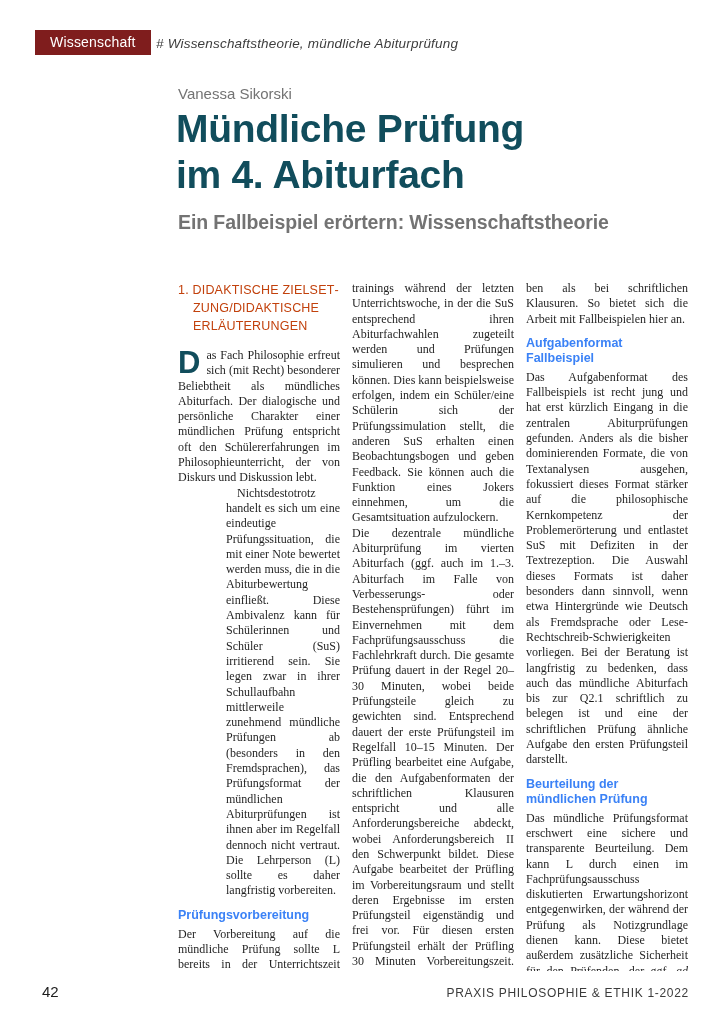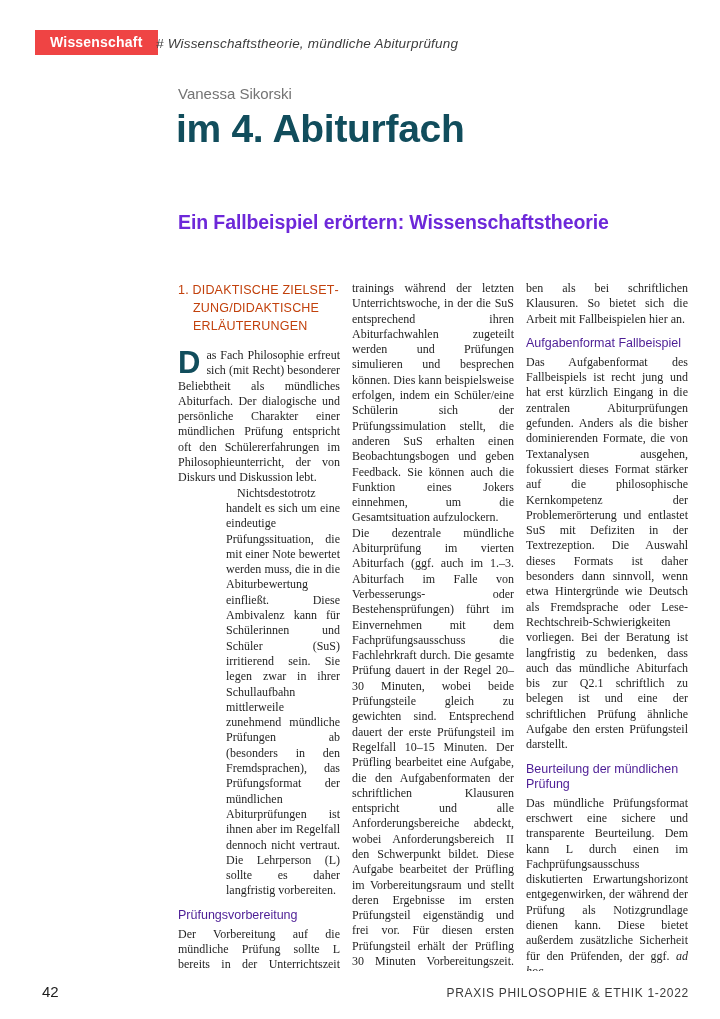--- a/index.html
+++ b/index.html
@@ -7,63 +7,63 @@
   body {
     width: 720px; height: 1019px;
     position: relative;
     font-family: "Liberation Sans", sans-serif;
     color: #1f1f1f;
     overflow: hidden;
   }
   
   .badge {
     position: absolute; left: 35px; top: 30px;
-    background: #ef4444; color: #ffffff;
-    font-size: 14px; font-weight: bold;
+    background: #7f1d1d; color: #ffffff;
+    font-size: 14px; font-weight: normal;
     padding: 4px 15px 5px 15px;
     letter-spacing: 0.2px;
   }
   .hashtags {
     position: absolute; left: 156px; top: 36px;
     font-style: italic; font-size: 13.5px; color: #3d3d3d;
     letter-spacing: 0.2px;
   }
   
   .author {
     position: absolute; left: 178px; top: 85px;
     font-size: 15px; color: #737373;
   }
   .title {
     position: absolute; left: 176px; top: 106px;
     font-size: 39px; font-weight: bold; color: #114d5c;
     line-height: 46px; letter-spacing: -0.3px;
   }
   .subtitle {
     position: absolute; left: 178px; top: 211px;
-    font-size: 19.5px; font-weight: bold; color: #6d28d9;
+    font-size: 19.5px; font-weight: bold; color: #737373;
     letter-spacing: -0.1px;
   }
   
   .columns {
     position: absolute; left: 178px; top: 281px;
     width: 511px; height: 690px;
     display: flex; gap: 12px;
     overflow: hidden;
   }
   .col { width: 162px; flex: 0 0 162px; }
   .section-heading {
     font-family: "Liberation Sans", sans-serif;
     font-size: 12.5px; line-height: 18px; color: #c2410c;
     padding-left: 15px; text-indent: -15px;
     margin-bottom: 13px; letter-spacing: 0.2px;
   }
   h3.subhead {
     font-family: "Liberation Sans", sans-serif;
-    font-size: 12.5px; line-height: 15px; color: #4c1d95;
-    font-weight: normal; margin: 9px 0 4px 0;
+    font-size: 12.5px; line-height: 15px; color: #3b82f6;
+    font-weight: bold; margin: 9px 0 4px 0;
   }
   h3.subhead sup { font-size: 8.5px; }
   p.body-p {
     font-family: "Liberation Serif", serif;
     font-size: 12px; line-height: 15.3px;
     text-align: justify; color: #1f1f1f;
     hyphens: auto; -webkit-hyphens: auto;
   }
   p.body-p.indent { text-indent: 11px; margin-left: 48px; }
   p.body-p em { font-style: italic; }
@@ -86,20 +86,21 @@
   }
 </style>
 </head>
 <body>
 
 <div class="badge">Wissenschaft</div>
 <div class="hashtags"># Wissenschaftstheorie, mündliche Abiturprüfung</div>
 
 <div class="author">Vanessa Sikorski</div>
 <div class="title">
+  <div>Mündliche Prüfung</div>
   <div>im 4. Abiturfach</div>
 </div>
 <div class="subtitle">Ein Fallbeispiel erörtern: Wissenschaftstheorie</div>
 
 <div class="columns">
   <div class="col">
       <div class="section-heading">1. DIDAKTISCHE ZIELSET­ZUNG/DIDAKTISCHE ERLÄUTERUNGEN</div>
       <p class="body-p"><span class="dropcap">D</span>as Fach Philosophie erfreut sich (mit Recht) besonderer Beliebtheit als mündliches Abiturfach. Der dialogische und persönliche Charakter einer mündlichen Prüfung entspricht oft den Schülererfahrungen im Philosophieunterricht, der von Diskurs und Diskussion lebt.</p>
       <p class="body-p indent">Nichtsdestotrotz handelt es sich um eine eindeutige Prüfungssituation, die mit einer Note bewertet werden muss, die in die Abiturbewertung einfließt. Diese Ambivalenz kann für Schülerinnen und Schüler (SuS) irritierend sein. Sie legen zwar in ihrer Schullaufbahn mittlerweile zunehmend mündliche Prüfungen ab (besonders in den Fremdsprachen), das Prüfungsformat der mündlichen Abiturprüfungen ist ihnen aber im Regelfall dennoch nicht vertraut. Die Lehrperson (L) sollte es daher langfristig vorbereiten.</p>
       <h3 class="subhead">Prüfungsvorbereitung</h3>

